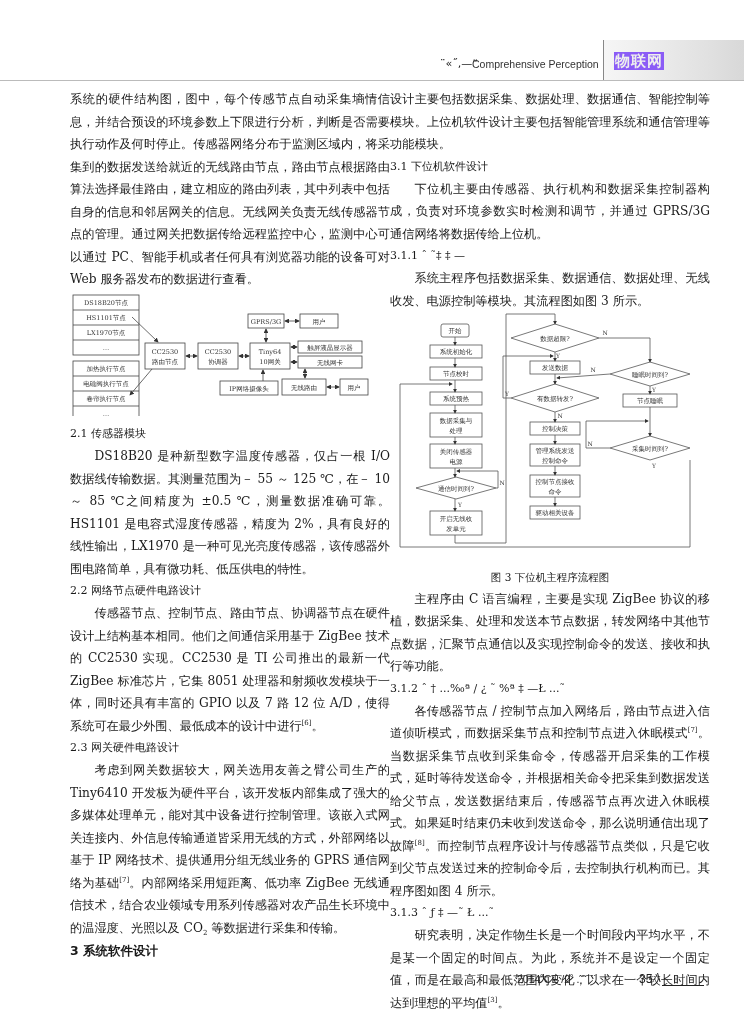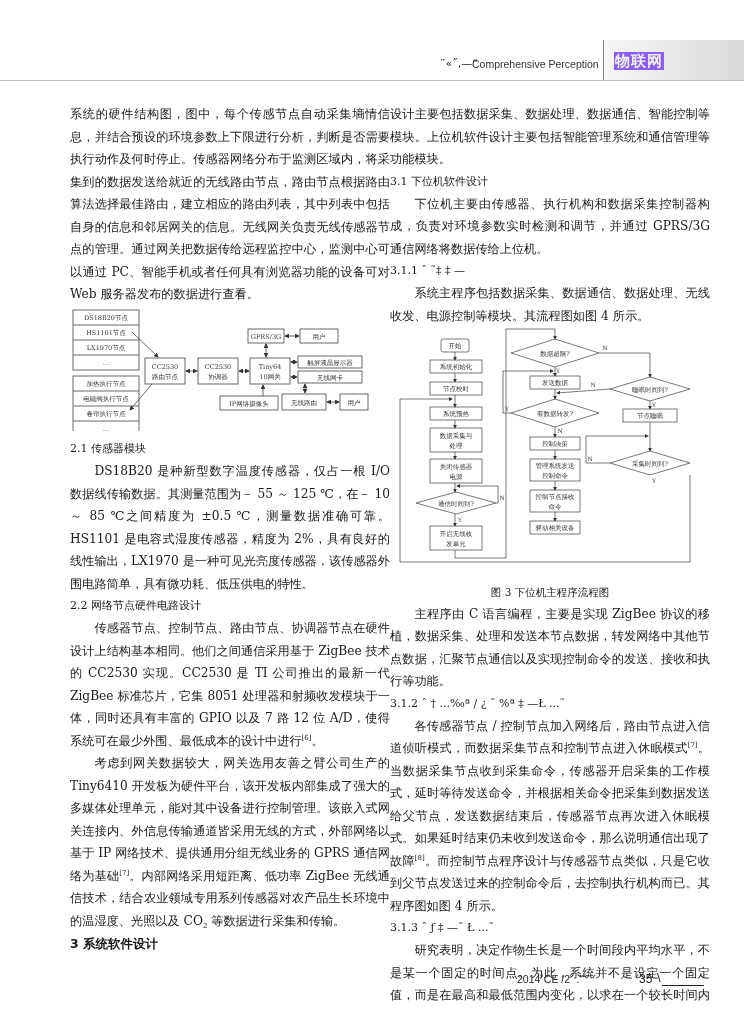--- a/index.html
+++ b/index.html
@@ -9,21 +9,21 @@
   .hdr-left { position:absolute; left:440px; top:57px; font-size:11px; font-family:"DejaVu Sans", sans-serif; }
   .hdr-en { position:absolute; left:472px; top:58px; font-size:10.5px; font-family:"Liberation Sans", sans-serif; color:#333; }
   .hdr-sep { position:absolute; left:603px; top:40px; width:1px; height:40px; background:#888; }
   .hdr-logo-bg { position:absolute; left:604px; top:40px; width:140px; height:40px;
                  background:linear-gradient(90deg,#f6f6f6,#e2e2e2 70%,#d8d8d8); }
   .hdr-logo { position:absolute; left:614px; top:52px; font-size:15px; font-weight:bold; letter-spacing:1px;
               font-family:"DejaVu Sans", sans-serif; color:#222; }
   .hdr-logo span { background:#8b5cf6; color:#eee; padding:0 1px; }
   .hdr-rule { position:absolute; left:0; top:80px; width:744px; height:1px; background:#bbb; }
 
-  .col { position:absolute; top:88px; width:320px; font-size:12.2px; line-height:22.5px; text-align:justify;margin-top:15px; }
+  .col { position:absolute; top:88px; width:320px; font-size:12.2px; line-height:22.5px; text-align:justify; }
   .col-left { left:70px; }
   .col-right { left:390px; }
   p { margin:0; }
   .ind { text-indent:2em; }
   .h2 { font-size:11px; font-family:"DejaVu Serif", serif; line-height:22px; }
   .h1 { font-size:12.5px; font-weight:bold; font-family:"DejaVu Sans", sans-serif; line-height:23px; }
   sup { font-size:7px; line-height:0; }
   sub { font-size:7px; line-height:0; }
 
   .fig { position:relative; }
@@ -116,30 +116,31 @@
         <text x="234" y="99">无线路由</text>
         <text x="284" y="99">用户</text>
       </g>
     </svg>
   </div>
 
   <p class="h2">2.1  传感器模块</p>
   <p class="ind">DS18B20 是种新型数字温度传感器，仅占一根 I/O 数据线传输数据。其测量范围为－ 55 ～ 125 ℃，在－ 10 ～ 85 ℃之间精度为 ±0.5 ℃，测量数据准确可靠。HS1101 是电容式湿度传感器，精度为 2%，具有良好的线性输出，LX1970 是一种可见光亮度传感器，该传感器外围电路简单，具有微功耗、低压供电的特性。</p>
   <p class="h2">2.2  网络节点硬件电路设计</p>
   <p class="ind"><span>传感器节点、控制节点、路由节点、协调器节点在硬件设计上结构基本相同。他们之间通信采用基于 ZigBee 技术的 CC2530 实现。CC2530 是 TI 公司推出的最新一代 ZigBee 标准芯片，它集 8051 处理器和射频收发模块于一体，同时还具有丰富的 GPIO 以及 7 路 12 位 A/D，使得系统可在最少外围、最低成本的设计中进行</span><sup>[6]</sup>。</p>
+  <p class="h2">2.3  网关硬件电路设计</p>
   <p class="ind"><span>考虑到网关数据较大，网关选用友善之臂公司生产的 Tiny6410 开发板为硬件平台，该开发板内部集成了强大的多媒体处理单元，能对其中设备进行控制管理。该嵌入式网关连接内、外信息传输通道皆采用无线的方式，外部网络以基于 IP 网络技术、提供通用分组无线业务的 GPRS 通信网络为基础</span><sup>[7]</sup><span>。内部网络采用短距离、低功率 ZigBee 无线通信技术，结合农业领域专用系列传感器对农产品生长环境中的温湿度、光照以及 CO</span><sub>2</sub><span> 等数据进行采集和传输。</span></p>
   <p class="h1">3  系统软件设计</p>
 </div>
 
 <div class="col col-right">
   <p>设计主要包括数据采集、数据处理、数据通信、智能控制等模块。上位机软件设计主要包括智能管理系统和通信管理等功能模块。</p>
   <p class="h2">3.1  下位机软件设计</p>
   <p class="ind">下位机主要由传感器、执行机构和数据采集控制器构成，负责对环境参数实时检测和调节，并通过 GPRS/3G 通信网络将数据传给上位机。</p>
   <p class="h2">3.1.1  ˆ ˜‡   ‡ —</p>
-  <p class="ind">系统主程序包括数据采集、数据通信、数据处理、无线收发、电源控制等模块。其流程图如图 4 所示。</p>
+  <p class="ind">系统主程序包括数据采集、数据通信、数据处理、无线收发、电源控制等模块。其流程图如图 3 所示。</p>
 
   <div class="fig">
     <svg width="320" height="246" viewBox="0 0 320 246">
       <defs>
         <marker id="fa" markerWidth="5" markerHeight="5" refX="4" refY="2.5" orient="auto">
           <path d="M0,0 L5,2.5 L0,5 z" fill="#333"></path>
         </marker>
       </defs>
       <g stroke="#555" fill="none" stroke-width="0.8">
 

